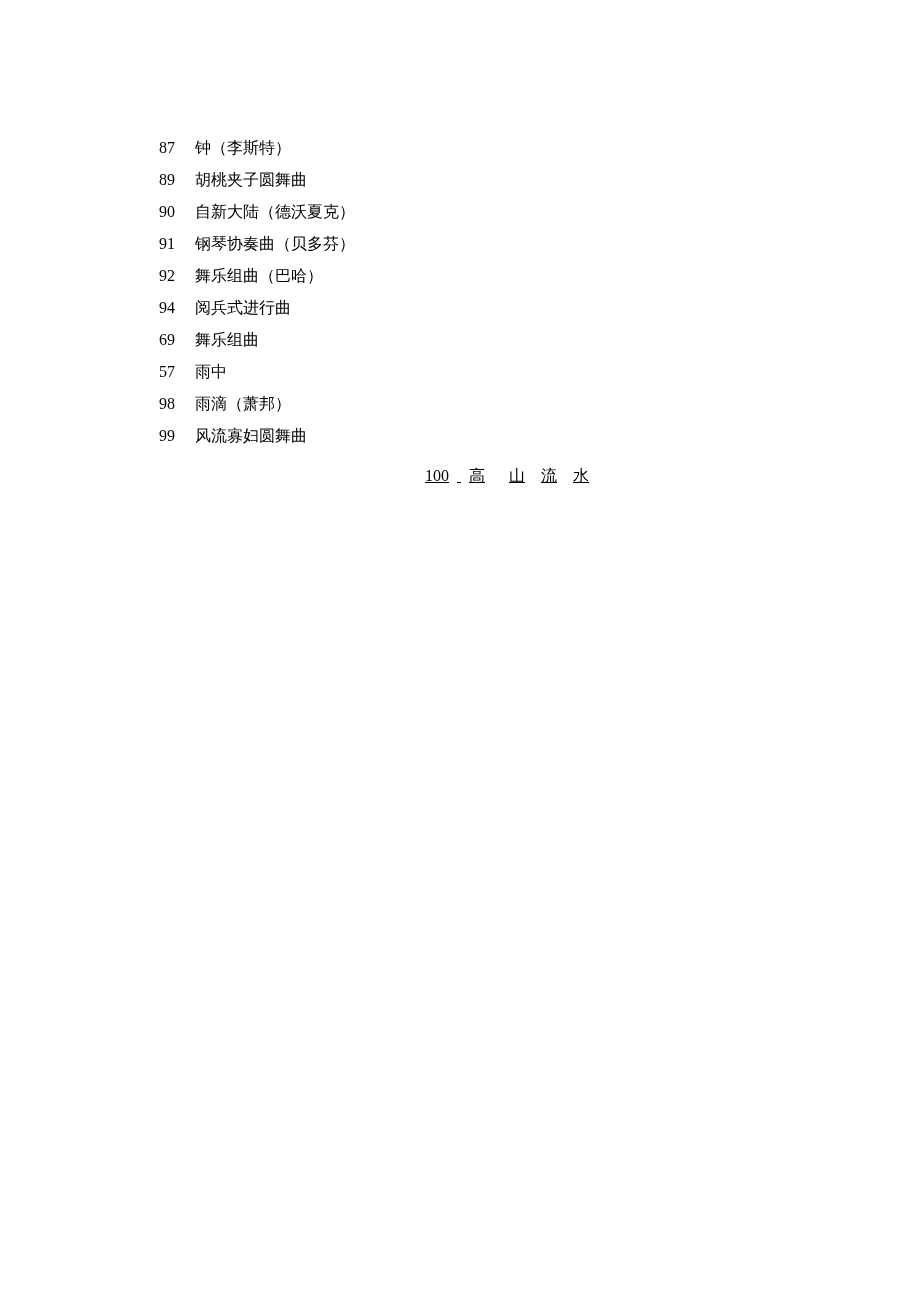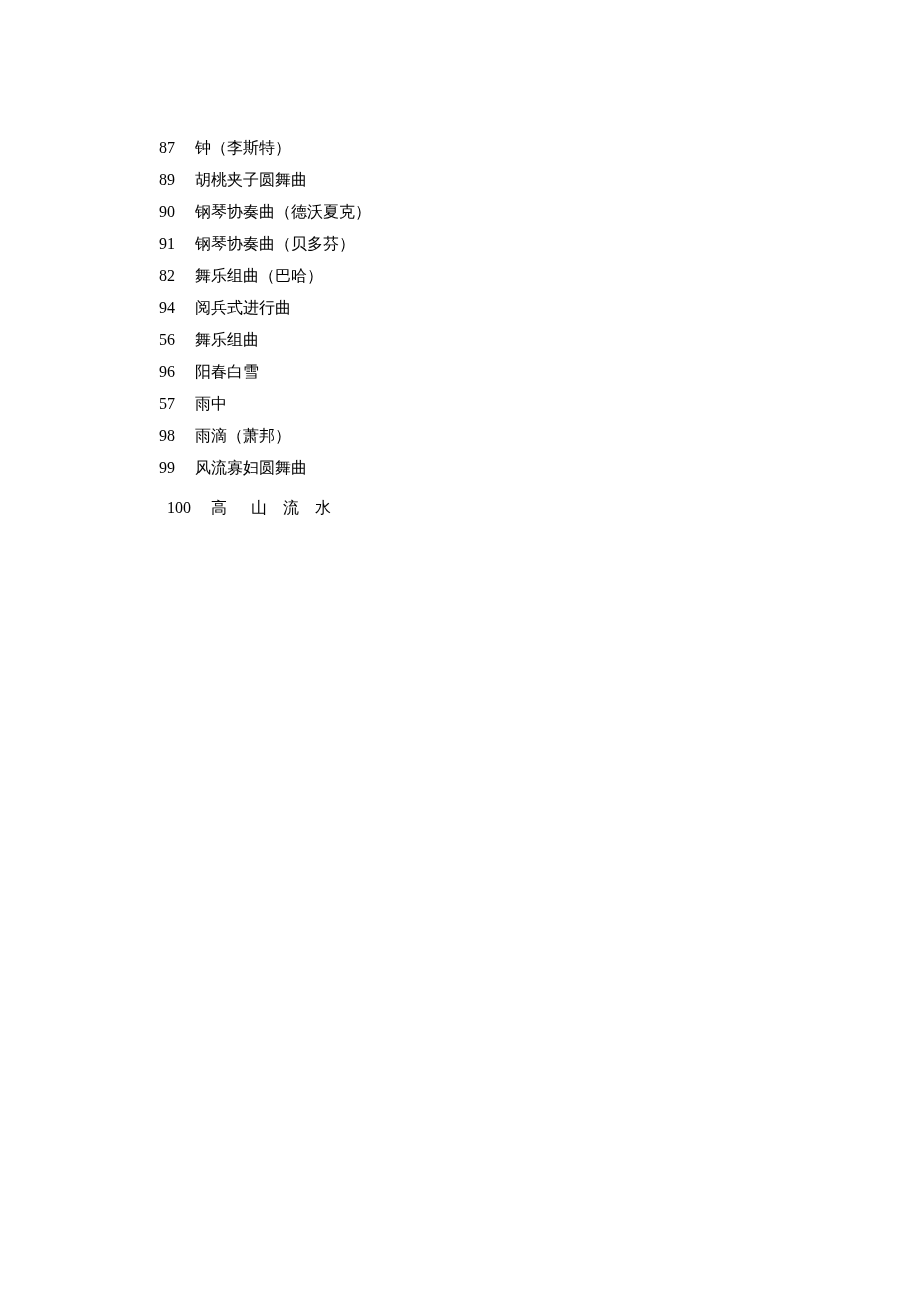--- a/index.html
+++ b/index.html
@@ -20,40 +20,40 @@
     }
     .list-item {
       line-height: 24px;
       white-space: nowrap;
     }
     .num {
       letter-spacing: 0;
     }
     .justified-line {
       display: flex;
-      justify-content: flex-start;
+      justify-content: center;
       line-height: 24px;
       width: 704px;
+      text-decoration: underline;
     }
     .justified-line .jchar {
       flex: 0 0 auto;
     }
   </style>
 </head>
 <body>
 
 <div>
   <div class="list-item"><span class="num">87</span> <span>钟（李斯特）</span></div>
   <div class="list-item"><span class="num">89</span> <span>胡桃夹子圆舞曲</span></div>
-  <div class="list-item"><span class="num">90</span> <span>钢琴协奏曲（德沃夏克）</span></div>
+  <div class="list-item"><span class="num">90</span> <span>自新大陆（德沃夏克）</span></div>
   <div class="list-item"><span class="num">91</span> <span>钢琴协奏曲（贝多芬）</span></div>
-  <div class="list-item"><span class="num">82</span> <span>舞乐组曲（巴哈）</span></div>
+  <div class="list-item"><span class="num">92</span> <span>舞乐组曲（巴哈）</span></div>
   <div class="list-item"><span class="num">94</span> <span>阅兵式进行曲</span></div>
-  <div class="list-item"><span class="num">56</span> <span>舞乐组曲</span></div>
-  <div class="list-item"><span class="num">96</span> <span>阳春白雪</span></div>
+  <div class="list-item"><span class="num">69</span> <span>舞乐组曲</span></div>
   <div class="list-item"><span class="num">57</span> <span>雨中</span></div>
   <div class="list-item"><span class="num">98</span> <span>雨滴（萧邦）</span></div>
   <div class="list-item"><span class="num">99</span> <span>风流寡妇圆舞曲</span></div>
   <div class="justified-line">
     <span class="jchar"><span>100</span> <span>高</span></span>
     <span class="jchar">山</span>
     <span class="jchar">流</span>
     <span class="jchar">水</span>
   </div>
 </div>

